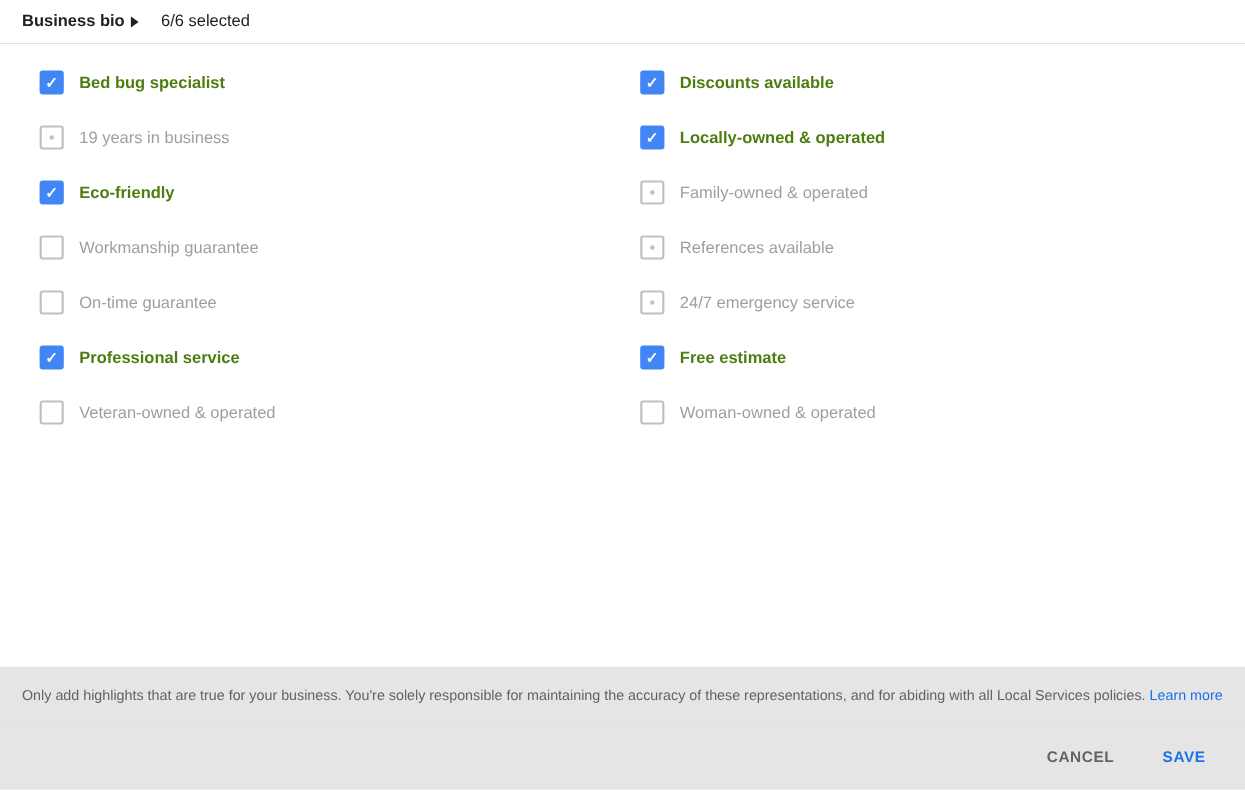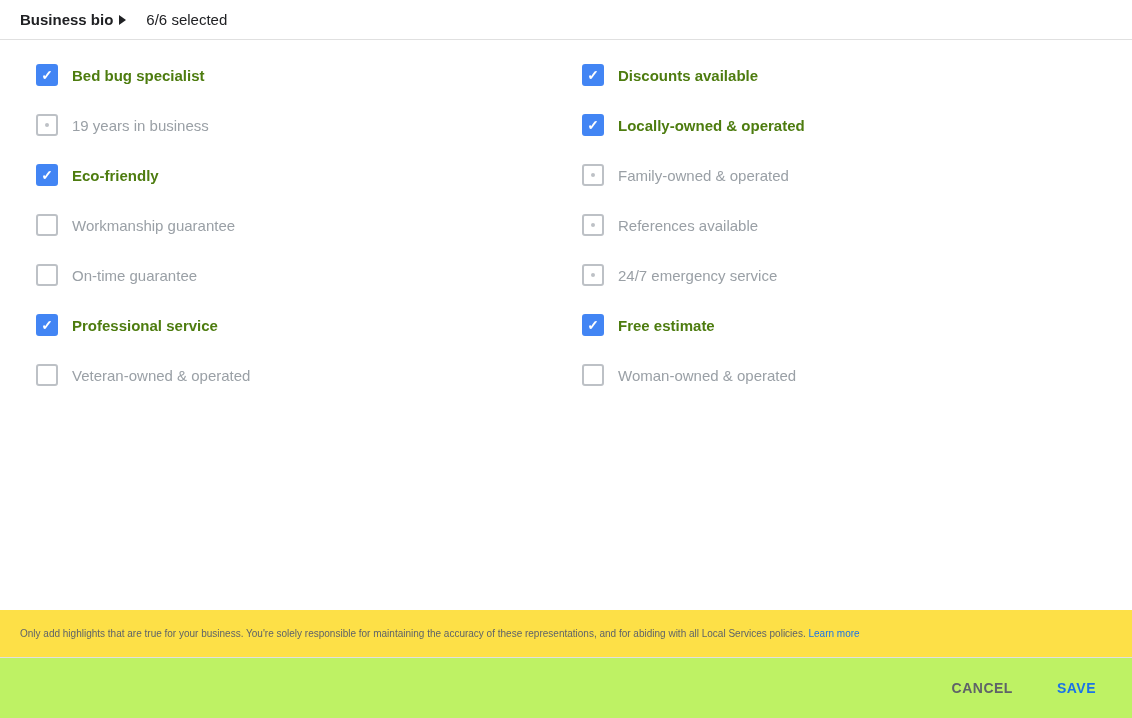--- a/index.html
+++ b/index.html
@@ -127,40 +127,40 @@
       color: #4d7c0f;
       font-weight: 600;
     }
 
     .option-label.unselected-text {
       color: #9aa0a6;
       font-weight: 400;
     }
 
     .footer-note {
-      background: #fde047;
+      background: #e5e5e5;
       padding: 16px 20px;
-      font-size: 10px;
+      font-size: 13px;
       color: #5f6368;
       line-height: 1.5;
       flex-shrink: 0;
     }
 
     .footer-note a {
       color: #1a73e8;
       text-decoration: none;
     }
 
     .action-bar {
       display: flex;
       justify-content: flex-end;
       align-items: center;
       padding: 14px 24px;
       gap: 20px;
-      background: #bef264;
+      background: #e5e5e5;
       border-top: 1px solid #e0e0e0;
       flex-shrink: 0;
     }
 
     .cancel-btn {
       font-size: 14px;
       font-weight: 600;
       color: #5f6368;
       background: none;
       border: none;

